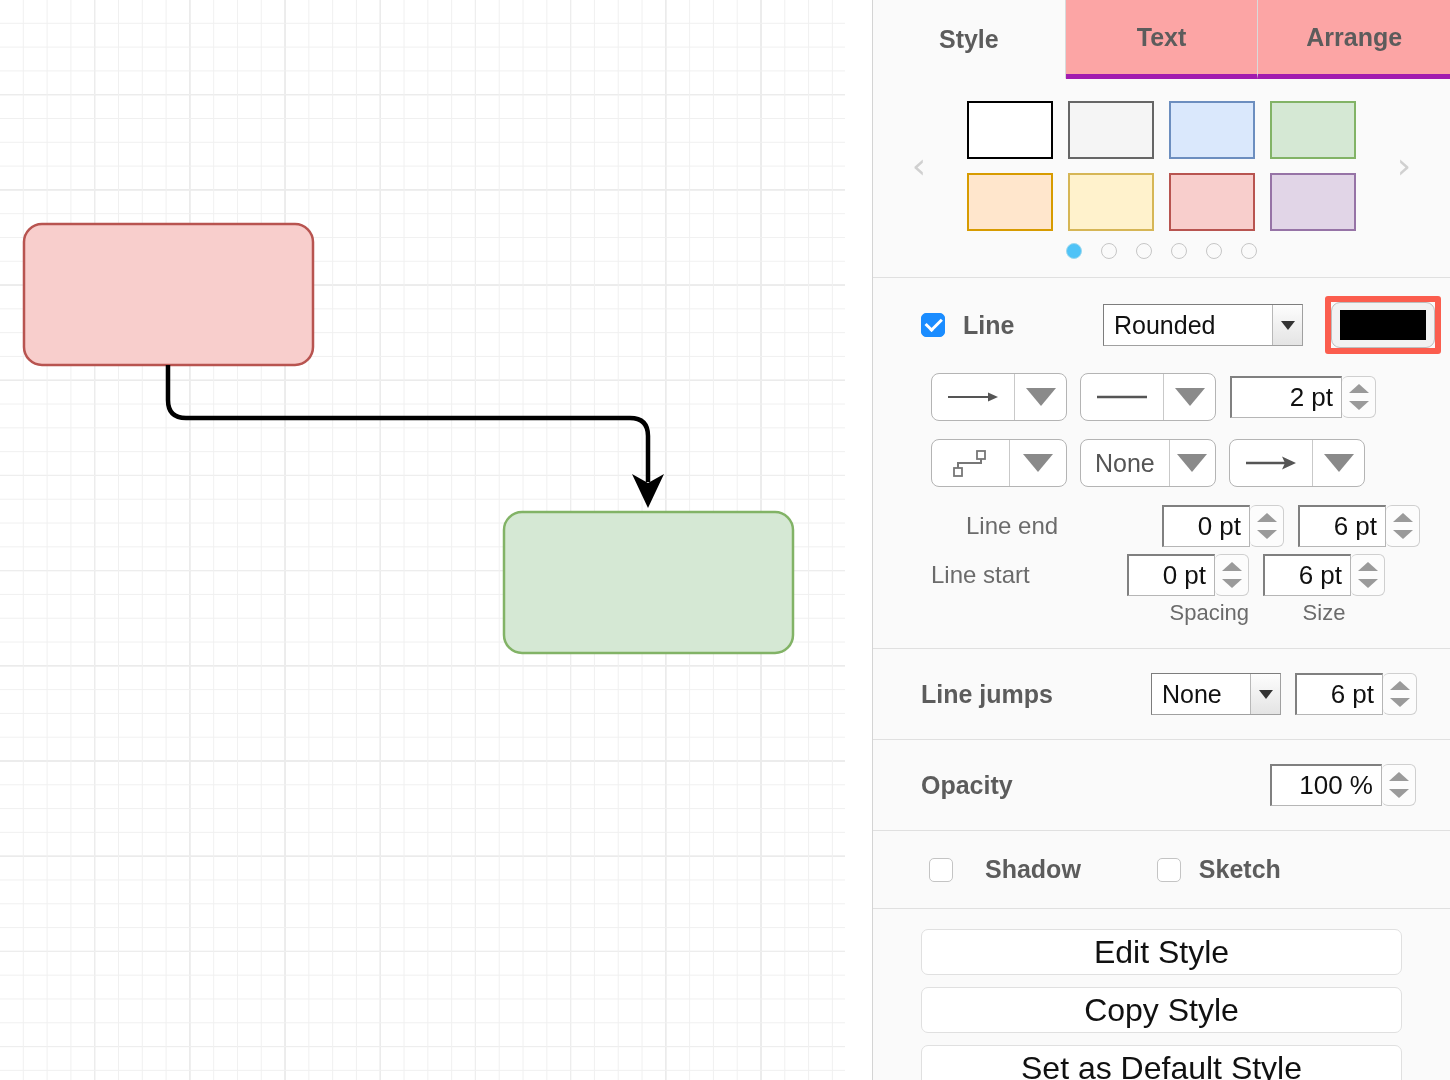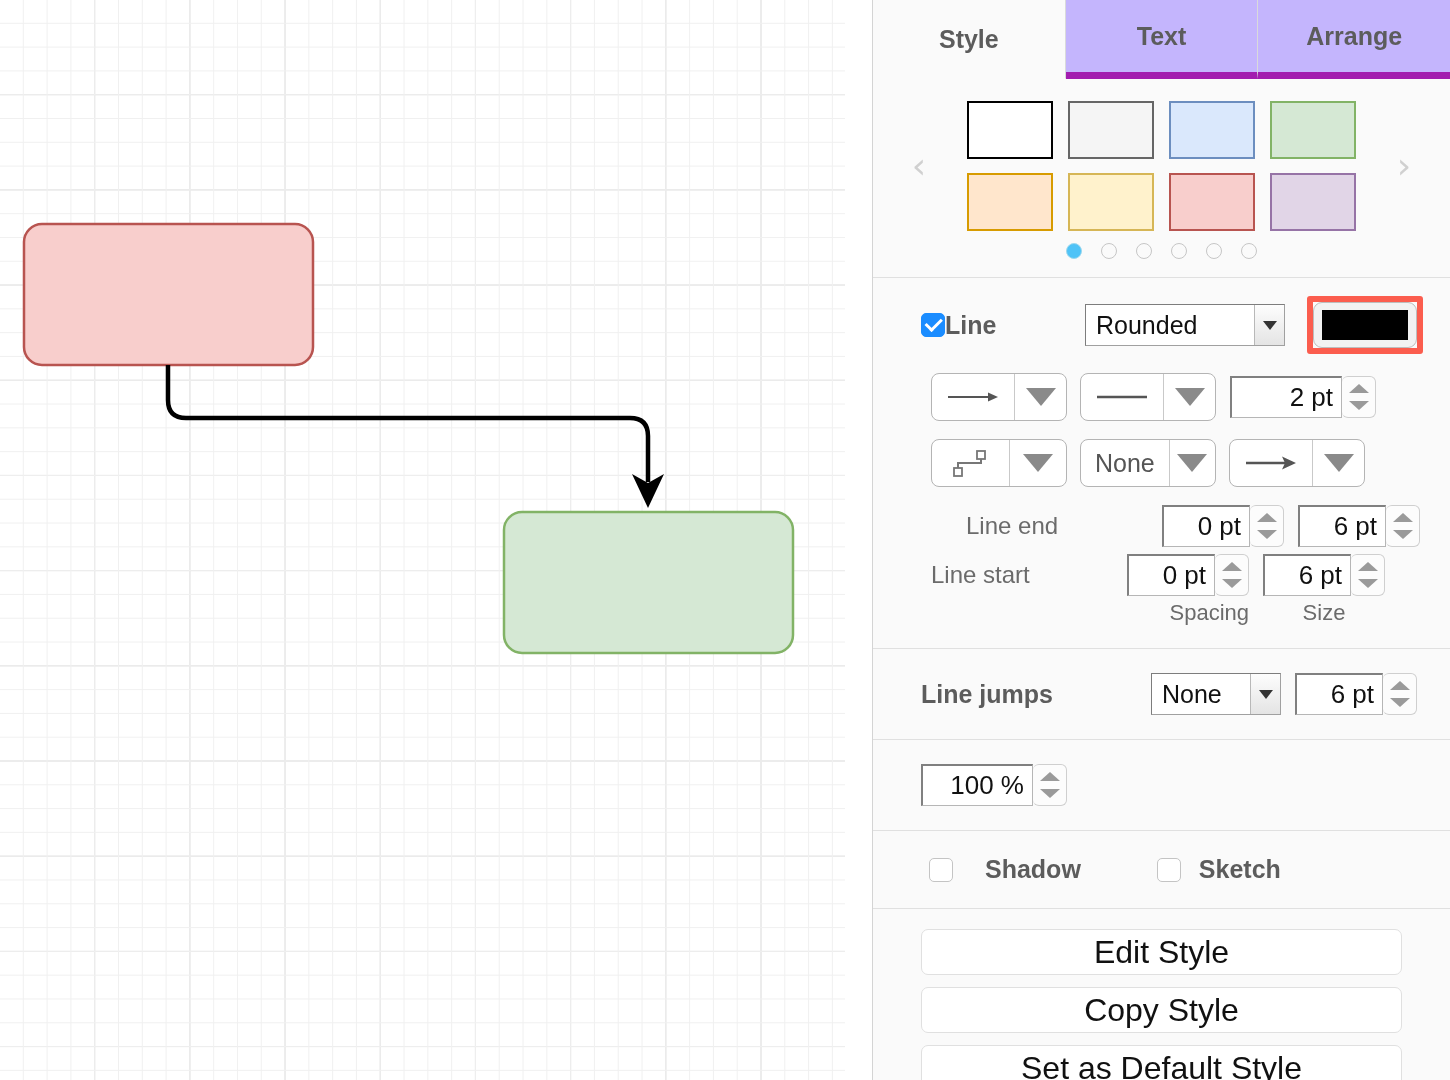--- a/index.html
+++ b/index.html
@@ -45,22 +45,22 @@
     font-size: 15px;
     color: #666;
   }
 
   
   .tabs { display: flex; height: 79px; }
   .tab {
     flex: 1;
     display: flex; align-items: center; justify-content: center;
     font-size: 25px; font-weight: bold; color: #5c5c5c;
-    background: #c4b5fd;
-    border-bottom: 7px solid #a21caf;
+    background: #fca5a5;
+    border-bottom: 5px solid #a21caf;
     border-right: 1px solid #d9dadb;
     cursor: pointer;
     user-select: none;
   }
   .tab:last-child { border-right: none; }
   .tab.active {
     background: #fafafa;
     border-bottom: 1px solid transparent;
   }
 
@@ -280,21 +280,21 @@
         <div class="dot"></div>
         <div class="dot"></div>
         <div class="dot"></div>
       </div>
     </div>
 
     <div class="section line-sec">
 
       <div class="row" style="padding-left:48px;align-items:center;">
         <div class="cb on"></div>
-        <span class="lbl-bold" style="width:130px;">Line</span>
+        <span class="lbl-bold" style="margin-left:18px;width:130px;">Line</span>
         <div class="sel" style="width:200px;margin-left:10px;">
           <span class="sel-txt" style="flex:1;">Rounded</span>
           <span class="sel-btn">
             <i class="caret-sm"></i>
           </span>
         </div>
         <div class="colorbtn-ring" style="margin-left:22px;">
           <div class="colorbtn">
               <i></i>
             </div>
@@ -425,20 +425,21 @@
           <div class="spin">
             <i class="tri-up"></i>
               <i class="tri-dn"></i>
           </div>
         </div>
       </div>
     </div>
 
     <div class="section">
       <div class="row" style="padding:24px 0 24px 48px;align-items:center;">
+        <span class="lbl-bold" style="flex:1;">Opacity</span>
         <div class="numwrap" style="margin-right:34px;">
           <div class="num wide">100 %</div>
           <div class="spin">
             <i class="tri-up"></i>
               <i class="tri-dn"></i>
           </div>
         </div>
       </div>
     </div>
 

